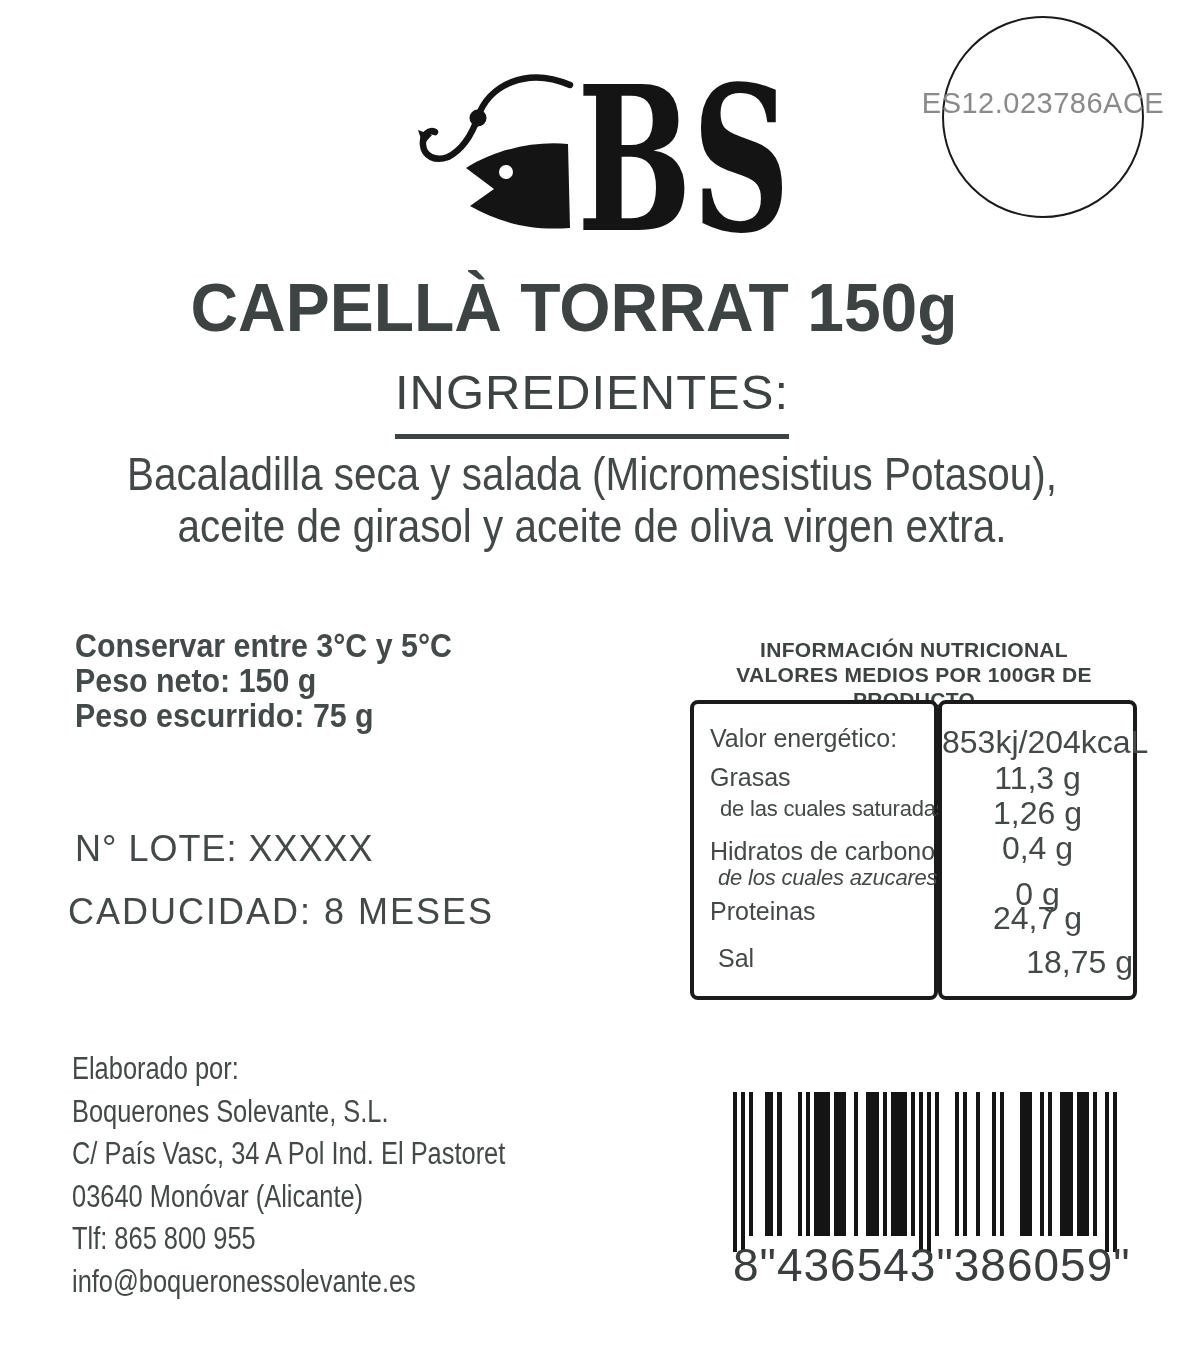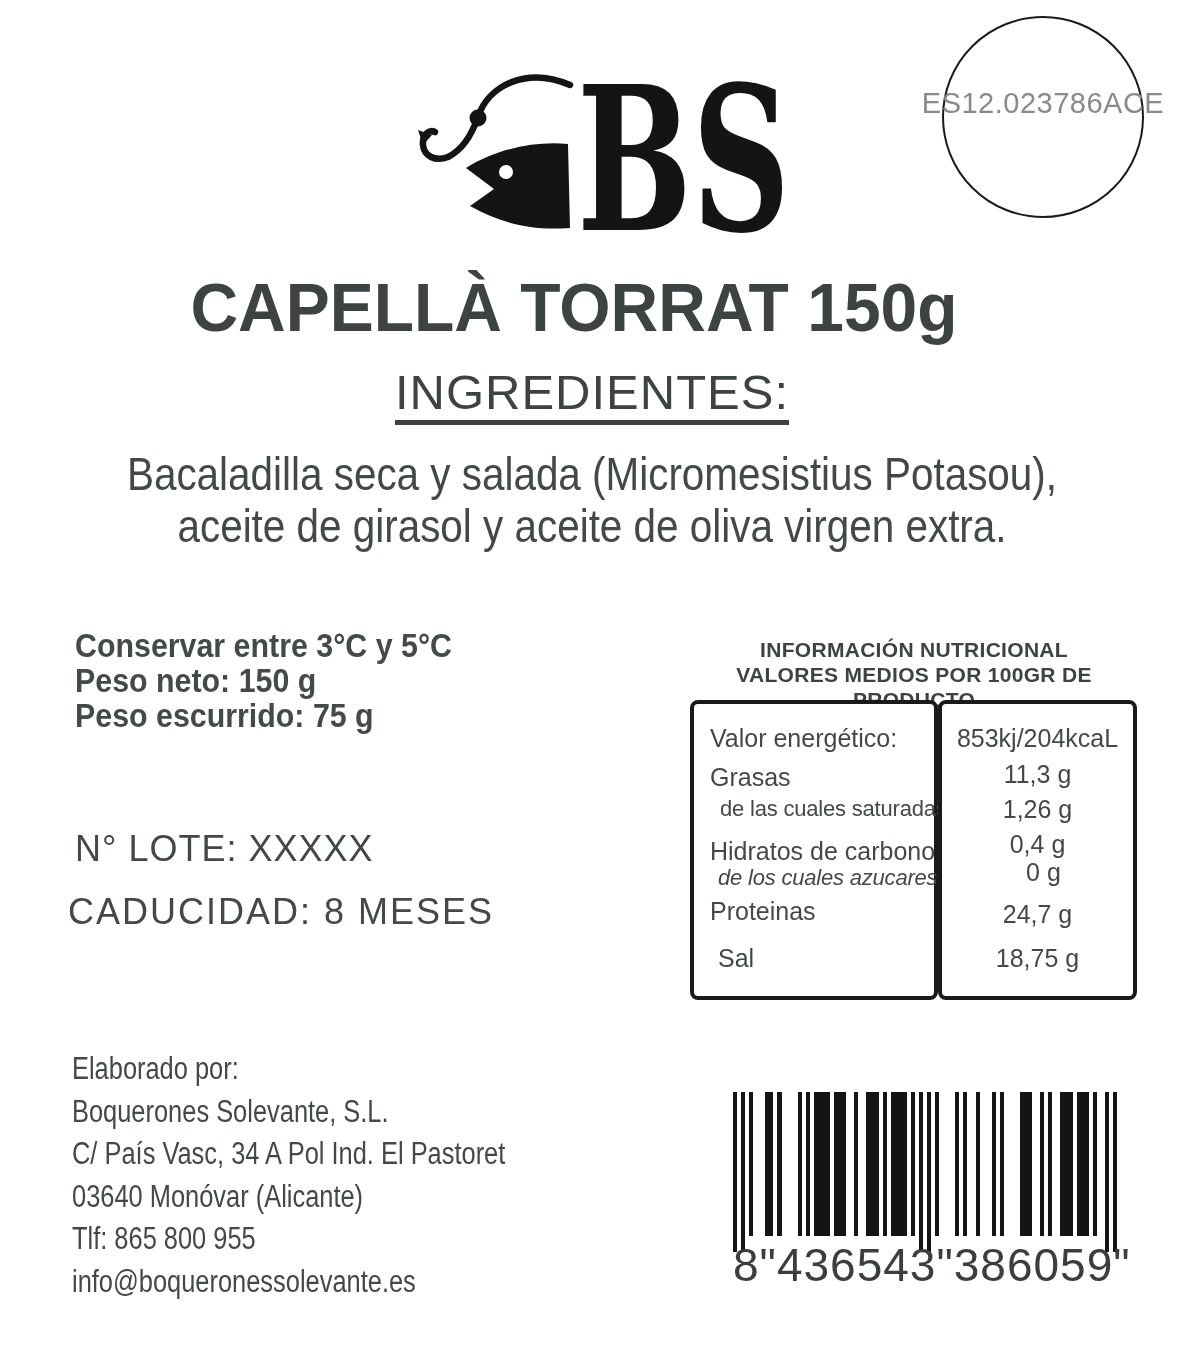--- a/index.html
+++ b/index.html
@@ -20,21 +20,21 @@
   .health-mark span{display:block;transform:translateY(-14px);}
   
   .title{
     position:absolute;left:0;top:268px;width:1148px;margin:0;text-align:center;
     font-size:68px;font-weight:bold;letter-spacing:0;color:#3d4242;
     transform:scaleX(.97);transform-origin:50% 50%;
   }
   .ing-head-wrap{position:absolute;left:0;top:364px;width:1184px;text-align:center;}
   .ing-head{
     display:inline-block;font-size:49px;font-weight:400;letter-spacing:1px;
-    padding-bottom:0;border-bottom:5px solid #3d4242;color:#3d4242;
+    padding-bottom:14px;border-bottom:5px solid #3d4242;color:#3d4242;
   }
   .ing-line{
     position:absolute;left:0;width:1184px;text-align:center;color:#434848;
     font-size:47px;transform:scaleX(.86);transform-origin:50% 50%;white-space:nowrap;
   }
   .ing-line.l1{top:446px;}
   .ing-line.l2{top:498px;}
   
   .storage{
     position:absolute;left:75px;top:628px;font-weight:bold;font-size:33px;line-height:35px;
@@ -46,21 +46,21 @@
   
   .nut-head{
     position:absolute;left:688px;top:637px;width:452px;text-align:center;
     font-size:21px;font-weight:bold;line-height:25px;color:#3d4242;letter-spacing:.3px;
   }
   .nut-box{position:absolute;top:700px;height:292px;border:4px solid #1a1a1a;border-radius:8px;background:#fff;}
   .nut-left{left:690px;width:240px;}
   .nut-right{left:938px;width:191px;}
   .nut-item{position:absolute;white-space:nowrap;color:#434848;font-size:25px;}
   .nut-item.small{font-size:22px;letter-spacing:-.2px;}
-  .nut-val{position:absolute;left:0;width:100%;text-align:center;color:#434848;font-size:25px;white-space:nowrap;}
+  .nut-val{position:absolute;left:0;width:100%;text-align:center;color:#434848;font-size:32px;white-space:nowrap;}
   
   .producer{
     position:absolute;left:72px;top:1048px;font-size:31px;line-height:42.5px;color:#434848;
     transform:scaleX(.82);transform-origin:0 0;white-space:nowrap;
   }
   
   .barcode{position:absolute;left:733px;top:1092px;width:390px;}
   .barcode svg{display:block;width:384px;height:160px;shape-rendering:crispEdges;}
   .barcode-text{
     margin-top:-14px;text-align:center;font-size:46px;letter-spacing:1px;color:#3a3e3e;white-space:nowrap;
@@ -116,23 +116,23 @@
     <div class="nut-item small" style="left:24px;top:161px;font-style:italic;">de los cuales azucares</div>
     <div class="nut-item" style="left:16px;top:193px;">Proteinas</div>
     <div class="nut-item" style="left:24px;top:240px;">Sal</div>
   </div>
 
   <div class="nut-box nut-right">
     <div class="nut-val" style="top:20px;">853kj/204kcaL</div>
     <div class="nut-val" style="top:56px;">11,3 g</div>
     <div class="nut-val" style="top:91px;">1,26 g</div>
     <div class="nut-val" style="top:126px;">0,4 g</div>
-    <div class="nut-val" style="top:154px;padding-left:6px;">0 g</div>
+    <div class="nut-val" style="top:172px;">0 g</div>
     <div class="nut-val" style="top:196px;">24,7 g</div>
-    <div class="nut-val" style="top:240px;">18,75 g</div>
+    <div class="nut-val" style="top:240px;text-align:right;">18,75 g</div>
   </div>
 
   <div class="producer">
     <div>Elaborado por:</div>
     <div>Boquerones Solevante, S.L.</div>
     <div>C/ País Vasc, 34 A Pol Ind. El Pastoret</div>
     <div>03640 Monóvar (Alicante)</div>
     <div>Tlf: 865 800 955</div>
     <div>info@boqueronessolevante.es</div>
   </div>

